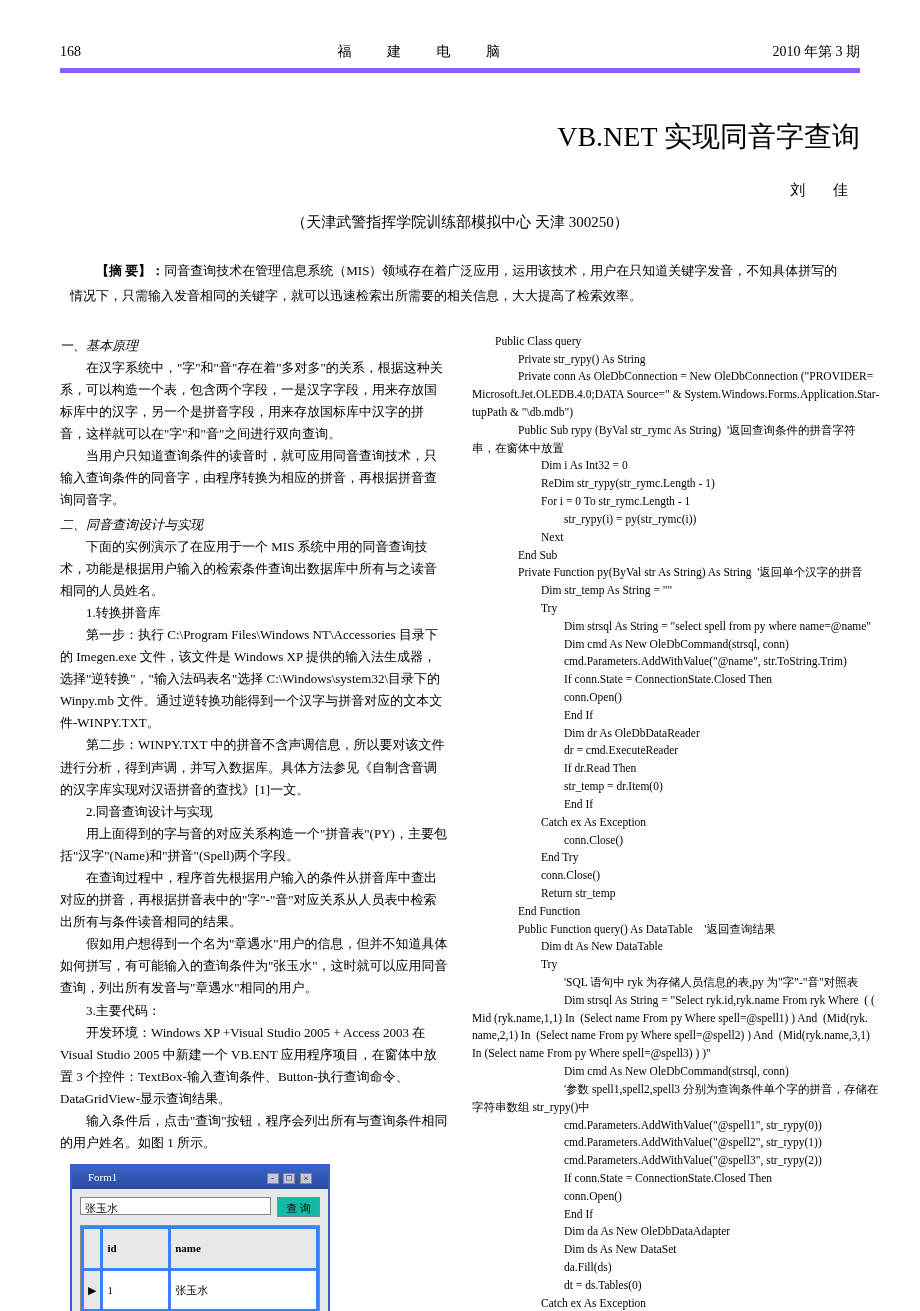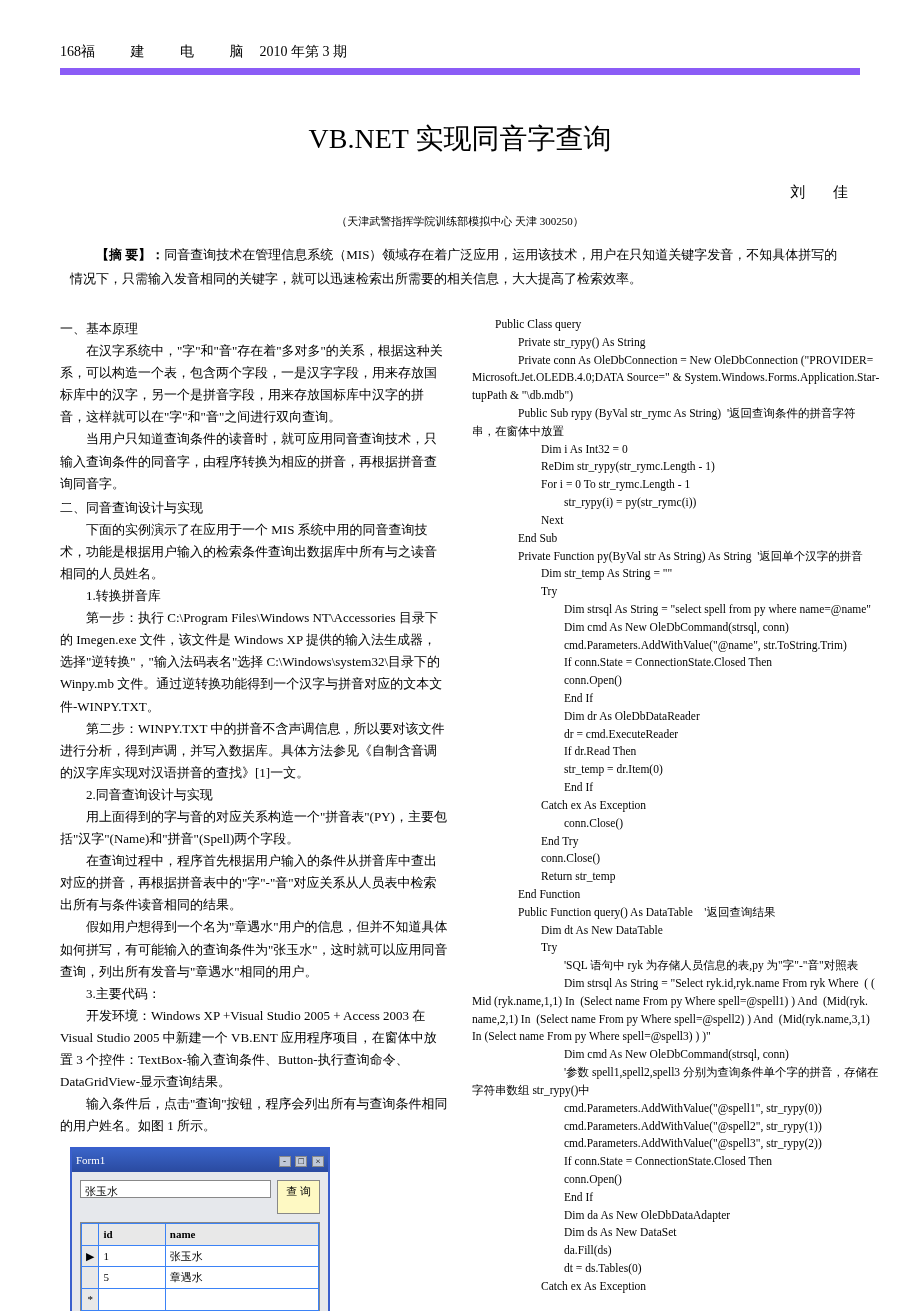--- a/index.html
+++ b/index.html
@@ -8,93 +8,94 @@
     font-size: 13px;
     line-height: 1.7;
     background: #fff;
     color: #000;
     width: 920px;
     margin: 0 auto;
     padding: 40px 60px;
   }
   .header-row {
     display: flex;
-    border-bottom: 7px solid #8b5cf6;
+    justify-content: space-between;
+    border-bottom: 5px solid #8b5cf6;
     padding-bottom: 4px;
     margin-bottom: 40px;
     font-size: 14px;
   }
   .header-center { letter-spacing: 16px; }
   .title {
-    text-align: center;
+    text-align: right;
     font-size: 28px;
     font-weight: normal;
     font-family: "SimSun", serif;
     margin-bottom: 18px;
   }
   .author {
     text-align: right;
     font-size: 15px;
     letter-spacing: 12px;
     margin-bottom: 6px;
   }
   .affiliation {
     text-align: center;
-    font-size: 11px;
-    margin-bottom: 12px;
+    font-size: 15px;
+    margin-bottom: 24px;
   }
   .abstract {
     font-size: 13px;
     margin: 0 10px 24px 10px;
     text-indent: 2em;
     line-height: 1.9;
   }
   .abstract .label { font-weight: bold; }
   .columns {
     display: flex;
     gap: 24px;
   }
   .col {
     flex: 1;
     min-width: 0;
   }
   .col-left p { text-indent: 2em; }
-  .col-left .section-head { text-indent: 0; font-size: 13px; margin-top: 2px; }
+  .col-left .section-head { text-indent: 0; font-size: 13px; margin-top: 2px; font-style: italic; }
   .col-right { font-size: 11.5px; line-height: 1.55; font-family: "Times New Roman", "SimSun", serif; }
   .code-line { white-space: pre; }
   .ind1 { padding-left: 2em; }
   .ind2 { padding-left: 4em; }
   .ind3 { padding-left: 6em; }
   .ind4 { padding-left: 8em; }
   .figure-box {
     margin: 10px 10px 6px 10px;
     border: 2px solid #3a5fcd;
     background: #e6e8ec;
     width: 260px;
     height: 200px;
     font-size: 11px;
   }
   .fig-titlebar {
     background: linear-gradient(#3a64c8, #2a4aa0);
     color: #fff;
-    padding: 2px 4px;
+    padding: 2px 16px;
     display: flex;
     justify-content: space-between;
     font-size: 11px;
   }
   .fig-controls span {
     display: inline-block; width: 12px; height: 11px; background:#c0c8d8; margin-left:2px; border:1px solid #888; font-size:9px; text-align:center; line-height:9px; color:#000;
   }
   .fig-body { padding: 8px; }
   .fig-input-row { display:flex; gap:6px; margin-bottom:8px; }
   .fig-input { background:#fff; border:1px solid #888; flex:1; padding:1px 4px; height:18px; }
-  .fig-btn { background:#fef9c3; border:1px solid #888; padding:1px 8px; height:34px; font-size:11px; }
+  .fig-btn { background:#14b8a6; border:1px solid #888; padding:1px 8px; height:20px; font-size:11px; }
   .fig-grid { background:#c8c8c8; border:1px solid #888; }
   .fig-grid table { width:100%; border-collapse:collapse; font-size:11px; }
-  .fig-grid th, .fig-grid td { border:1px solid #3b82f6; padding:1px 4px; background:#fff; text-align:left; }
+  .fig-grid th, .fig-grid td { border:3px solid #3b82f6; padding:10px 4px; background:#fff; text-align:left; }
   .fig-grid th { background:#e8e8e8; }
   .fig-grid .rowhead { background:#e8e8e8; width:14px; text-align:center; }
   .fig-grid .blank-row td { height:14px; }
   .fig-grid .grey-area { height:70px; background:#c8c8c8; }
 </style>
 </head>
 <body>
 
 <div class="header-row">
   <span>168</span>

